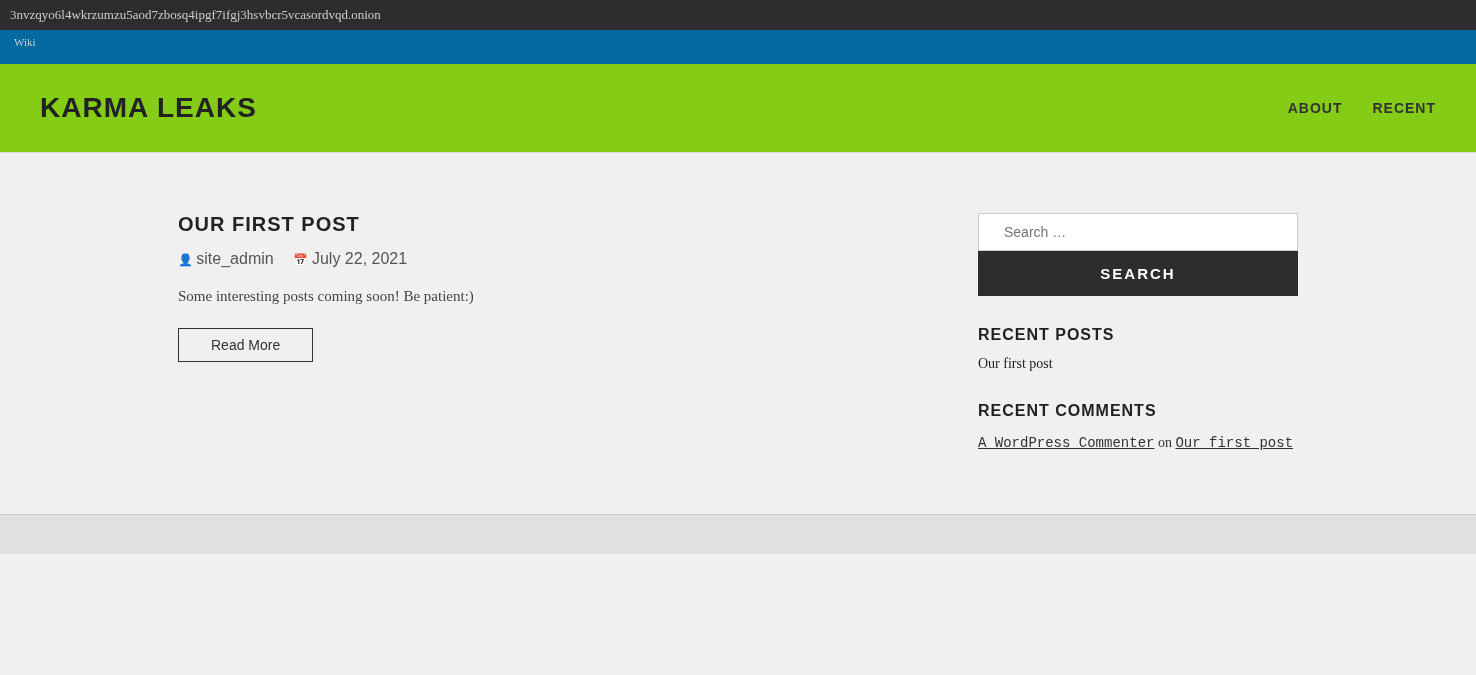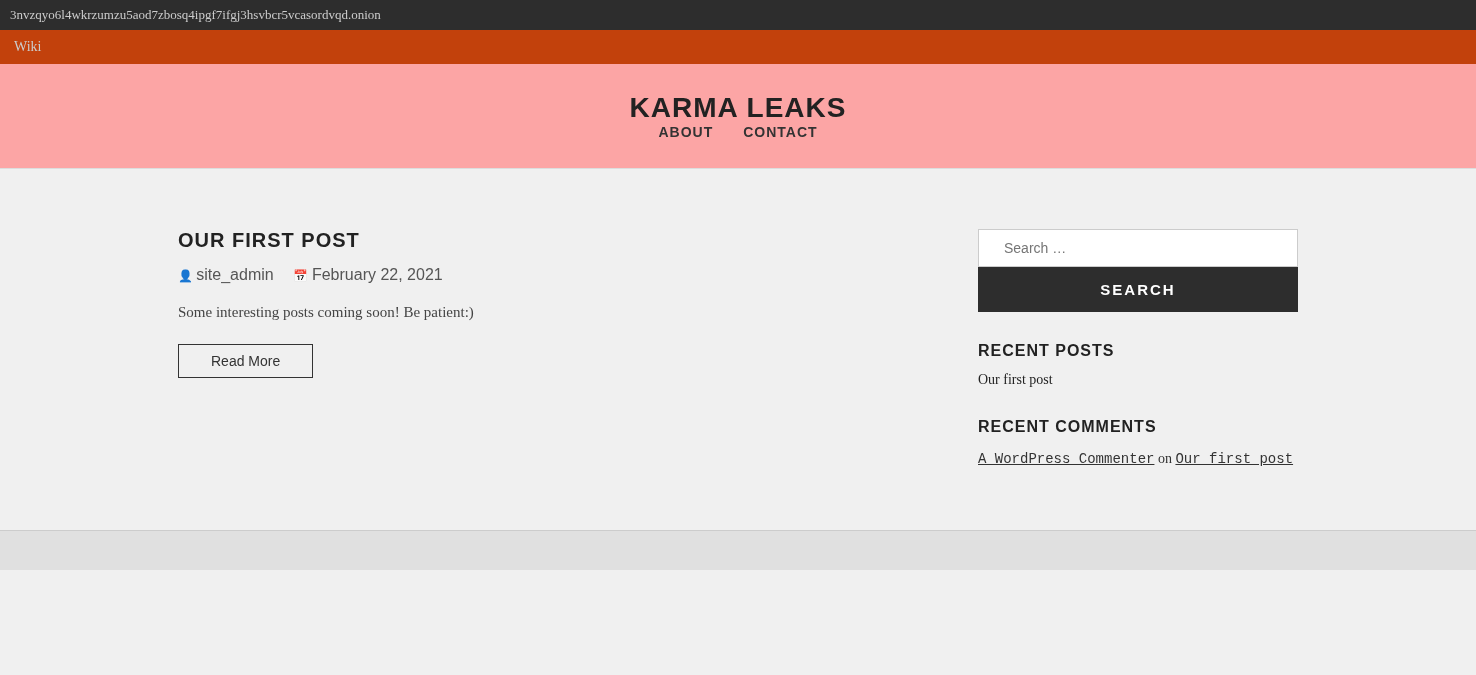--- a/index.html
+++ b/index.html
@@ -16,38 +16,37 @@
       color: #ccc;
       font-size: 13px;
       padding: 4px 10px;
       display: flex;
       align-items: center;
       gap: 8px;
       height: 30px;
     }
 
     .browser-tab-bar {
-      background: #c2410c;
+      background: #0369a1;
       color: #ccc;
-      font-size: 14px;
+      font-size: 11px;
       padding: 6px 14px;
       height: 34px;
       display: flex;
-      align-items: center;
+      align-items: flex-start;
     }
 
     
     .site-header {
-      background: #fca5a5;
+      background: #84cc16;
       border-bottom: 1px solid #ddd;
       padding: 28px 40px;
       display: flex;
       align-items: center;
       justify-content: space-between;
-      flex-direction: column;
     }
 
     .site-title {
       font-size: 28px;
       font-weight: bold;
       letter-spacing: 1px;
       color: #222;
       font-family: Arial, sans-serif;
       text-decoration: none;
     }
@@ -204,35 +203,35 @@
   <span>3nvzqyo6l4wkrzumzu5aod7zbosq4ipgf7ifgj3hsvbcr5vcasordvqd.onion</span>
 </div>
 <div class="browser-tab-bar">
   <span>Wiki</span>
 </div>
 
 <header class="site-header">
   <a class="site-title" href="#">KARMA LEAKS</a>
   <nav class="site-nav">
     <a class="nav-link" href="#">ABOUT</a>
-    <a class="nav-link" href="#">CONTACT</a>
+    <a class="nav-link" href="#">RECENT</a>
   </nav>
 </header>
 
 <div class="main-wrapper">
 
   <main class="content-area">
     <article>
       <h2 class="post-title">OUR FIRST POST</h2>
       <div class="post-meta">
         <span>
           <span class="user-icon"></span><span>site_admin</span>
         </span>
         <span>
-          <span class="calendar-icon"></span><span>February 22, 2021</span>
+          <span class="calendar-icon"></span><span>July 22, 2021</span>
         </span>
       </div>
       <p class="post-excerpt">Some interesting posts coming soon! Be patient:)</p>
       <a class="read-more-btn" href="#">Read More</a>
     </article>
   </main>
 
   <aside class="sidebar">
 
     <div>

